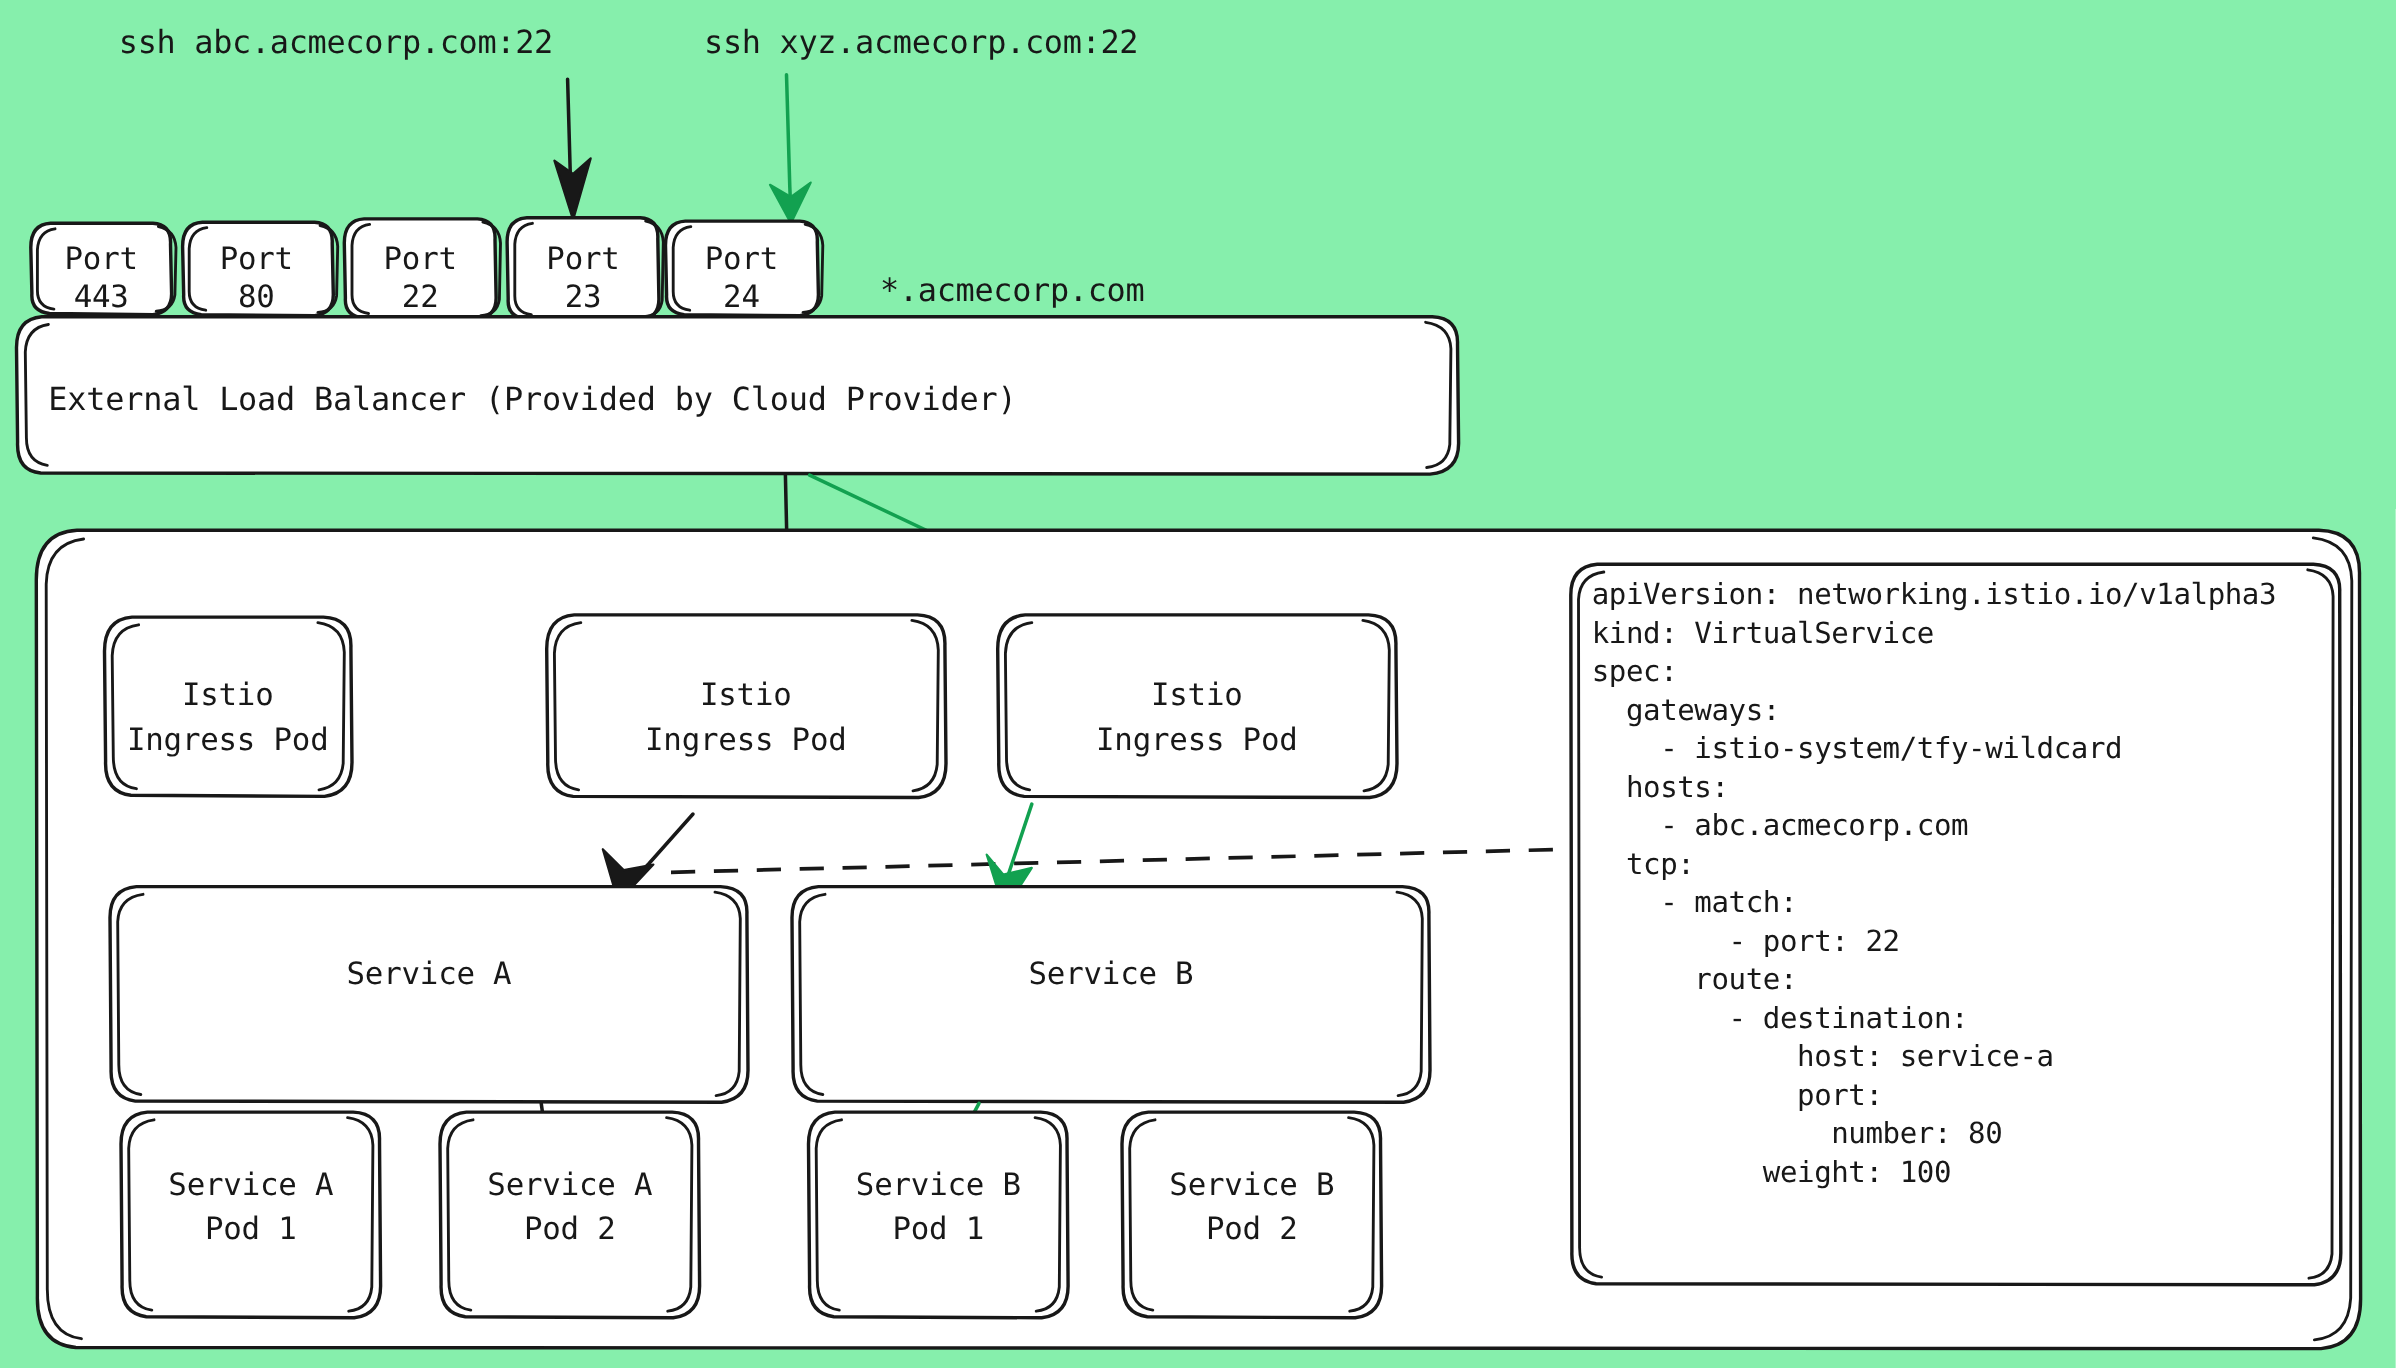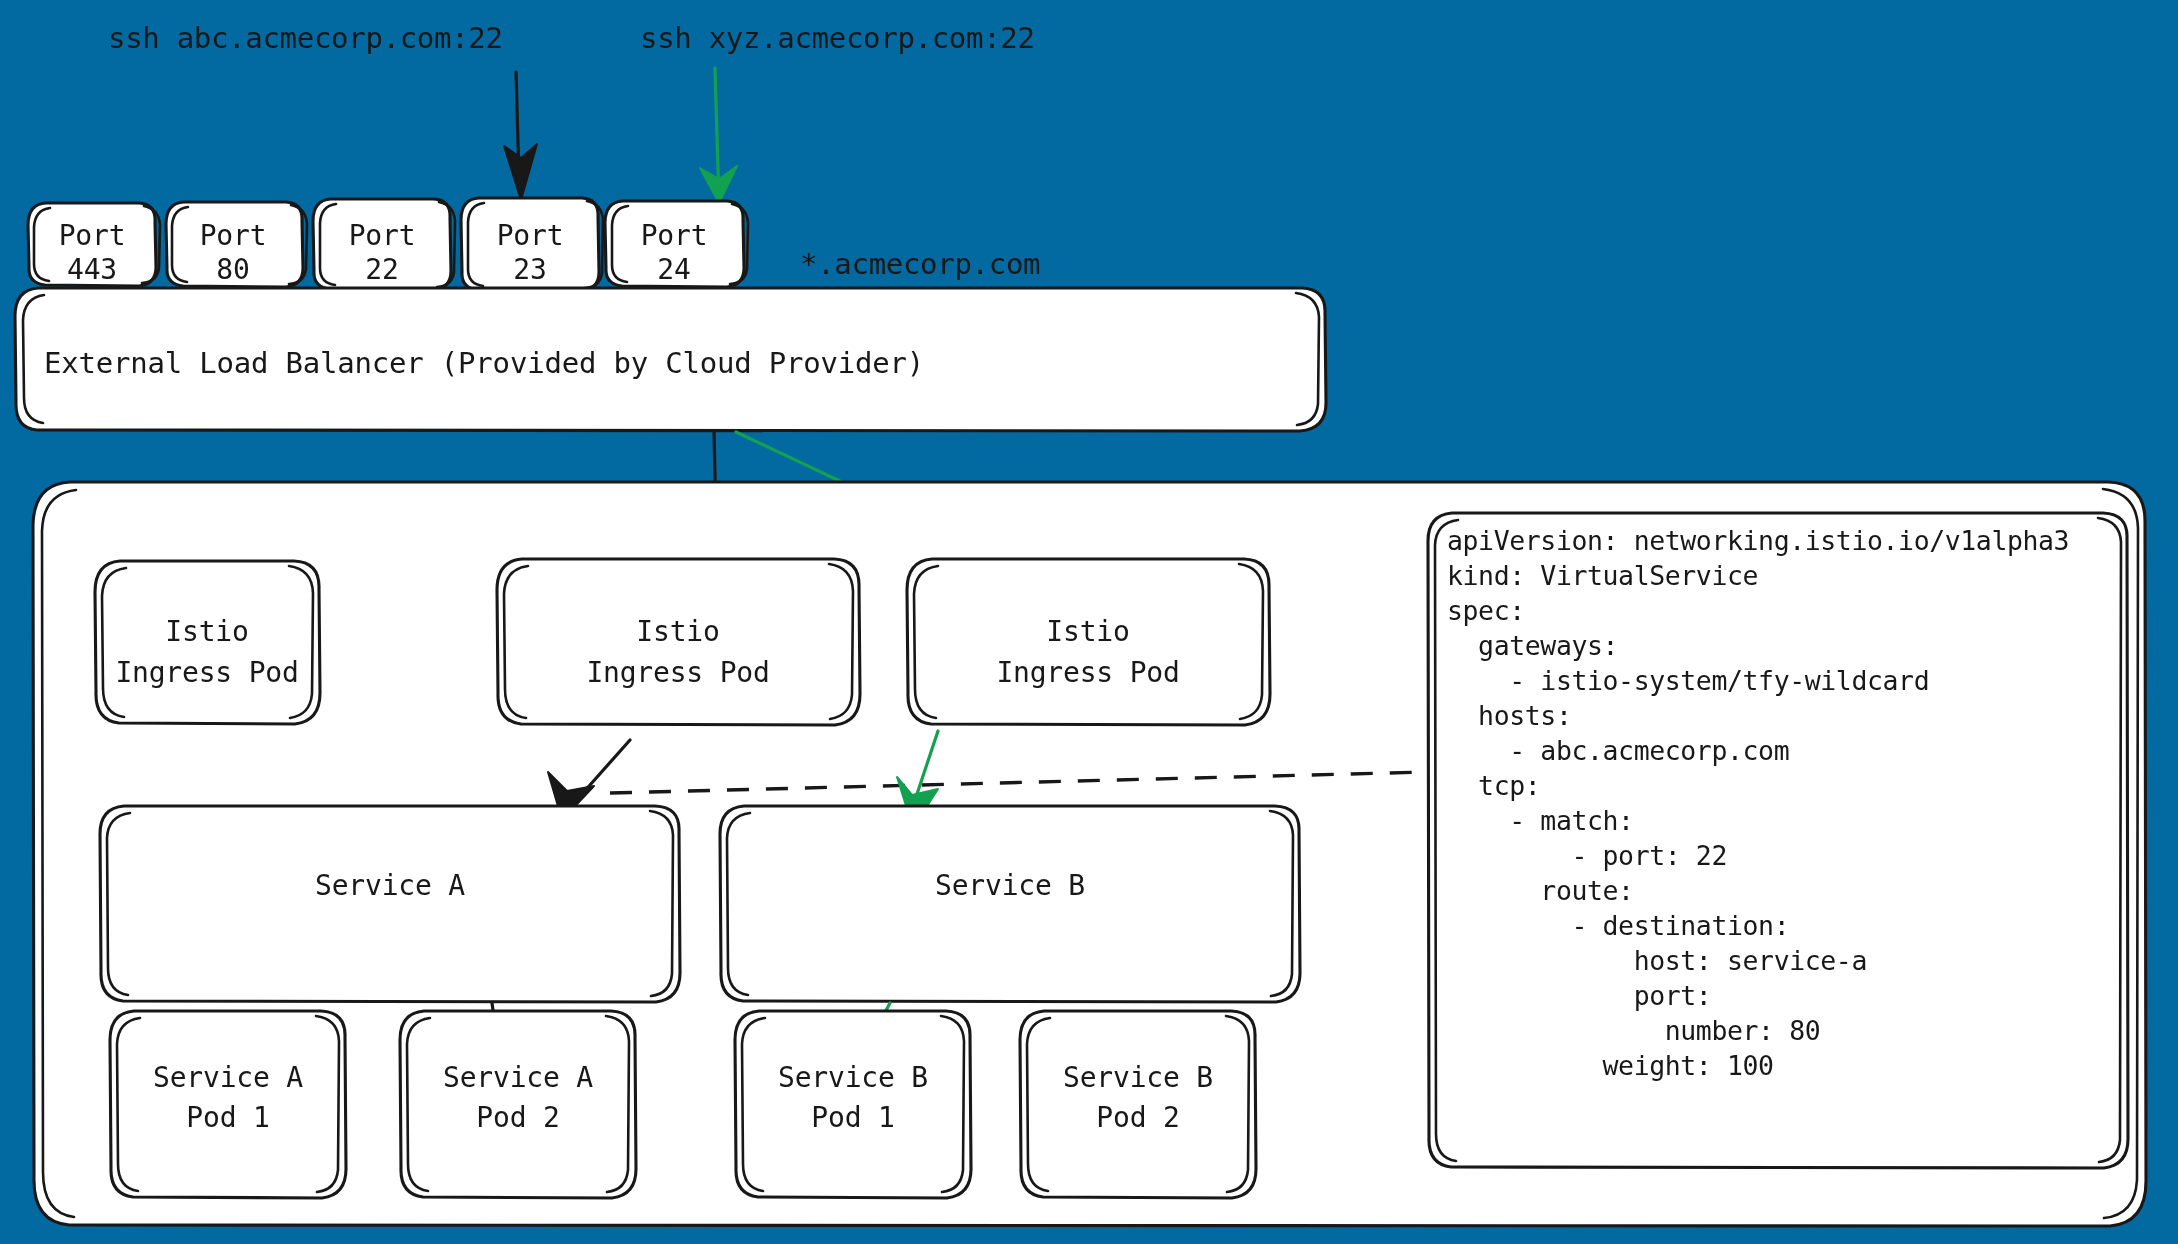--- a/index.html
+++ b/index.html
@@ -10,21 +10,21 @@
   body {
     width: 2178px;
     height: 1244px;
     overflow: hidden;
     font-family: "DejaVu Sans Mono", "Liberation Mono", monospace;
   }
   #canvas {
     position: relative;
     width: 2178px;
     height: 1244px;
-    background: #0369a1;
+    background: #86efac;
   }
   svg#scene {
     position: absolute;
     left: 0;
     top: 0;
     width: 2178px;
     height: 1244px;
   }
   .sk-stroke {
     fill: none;

